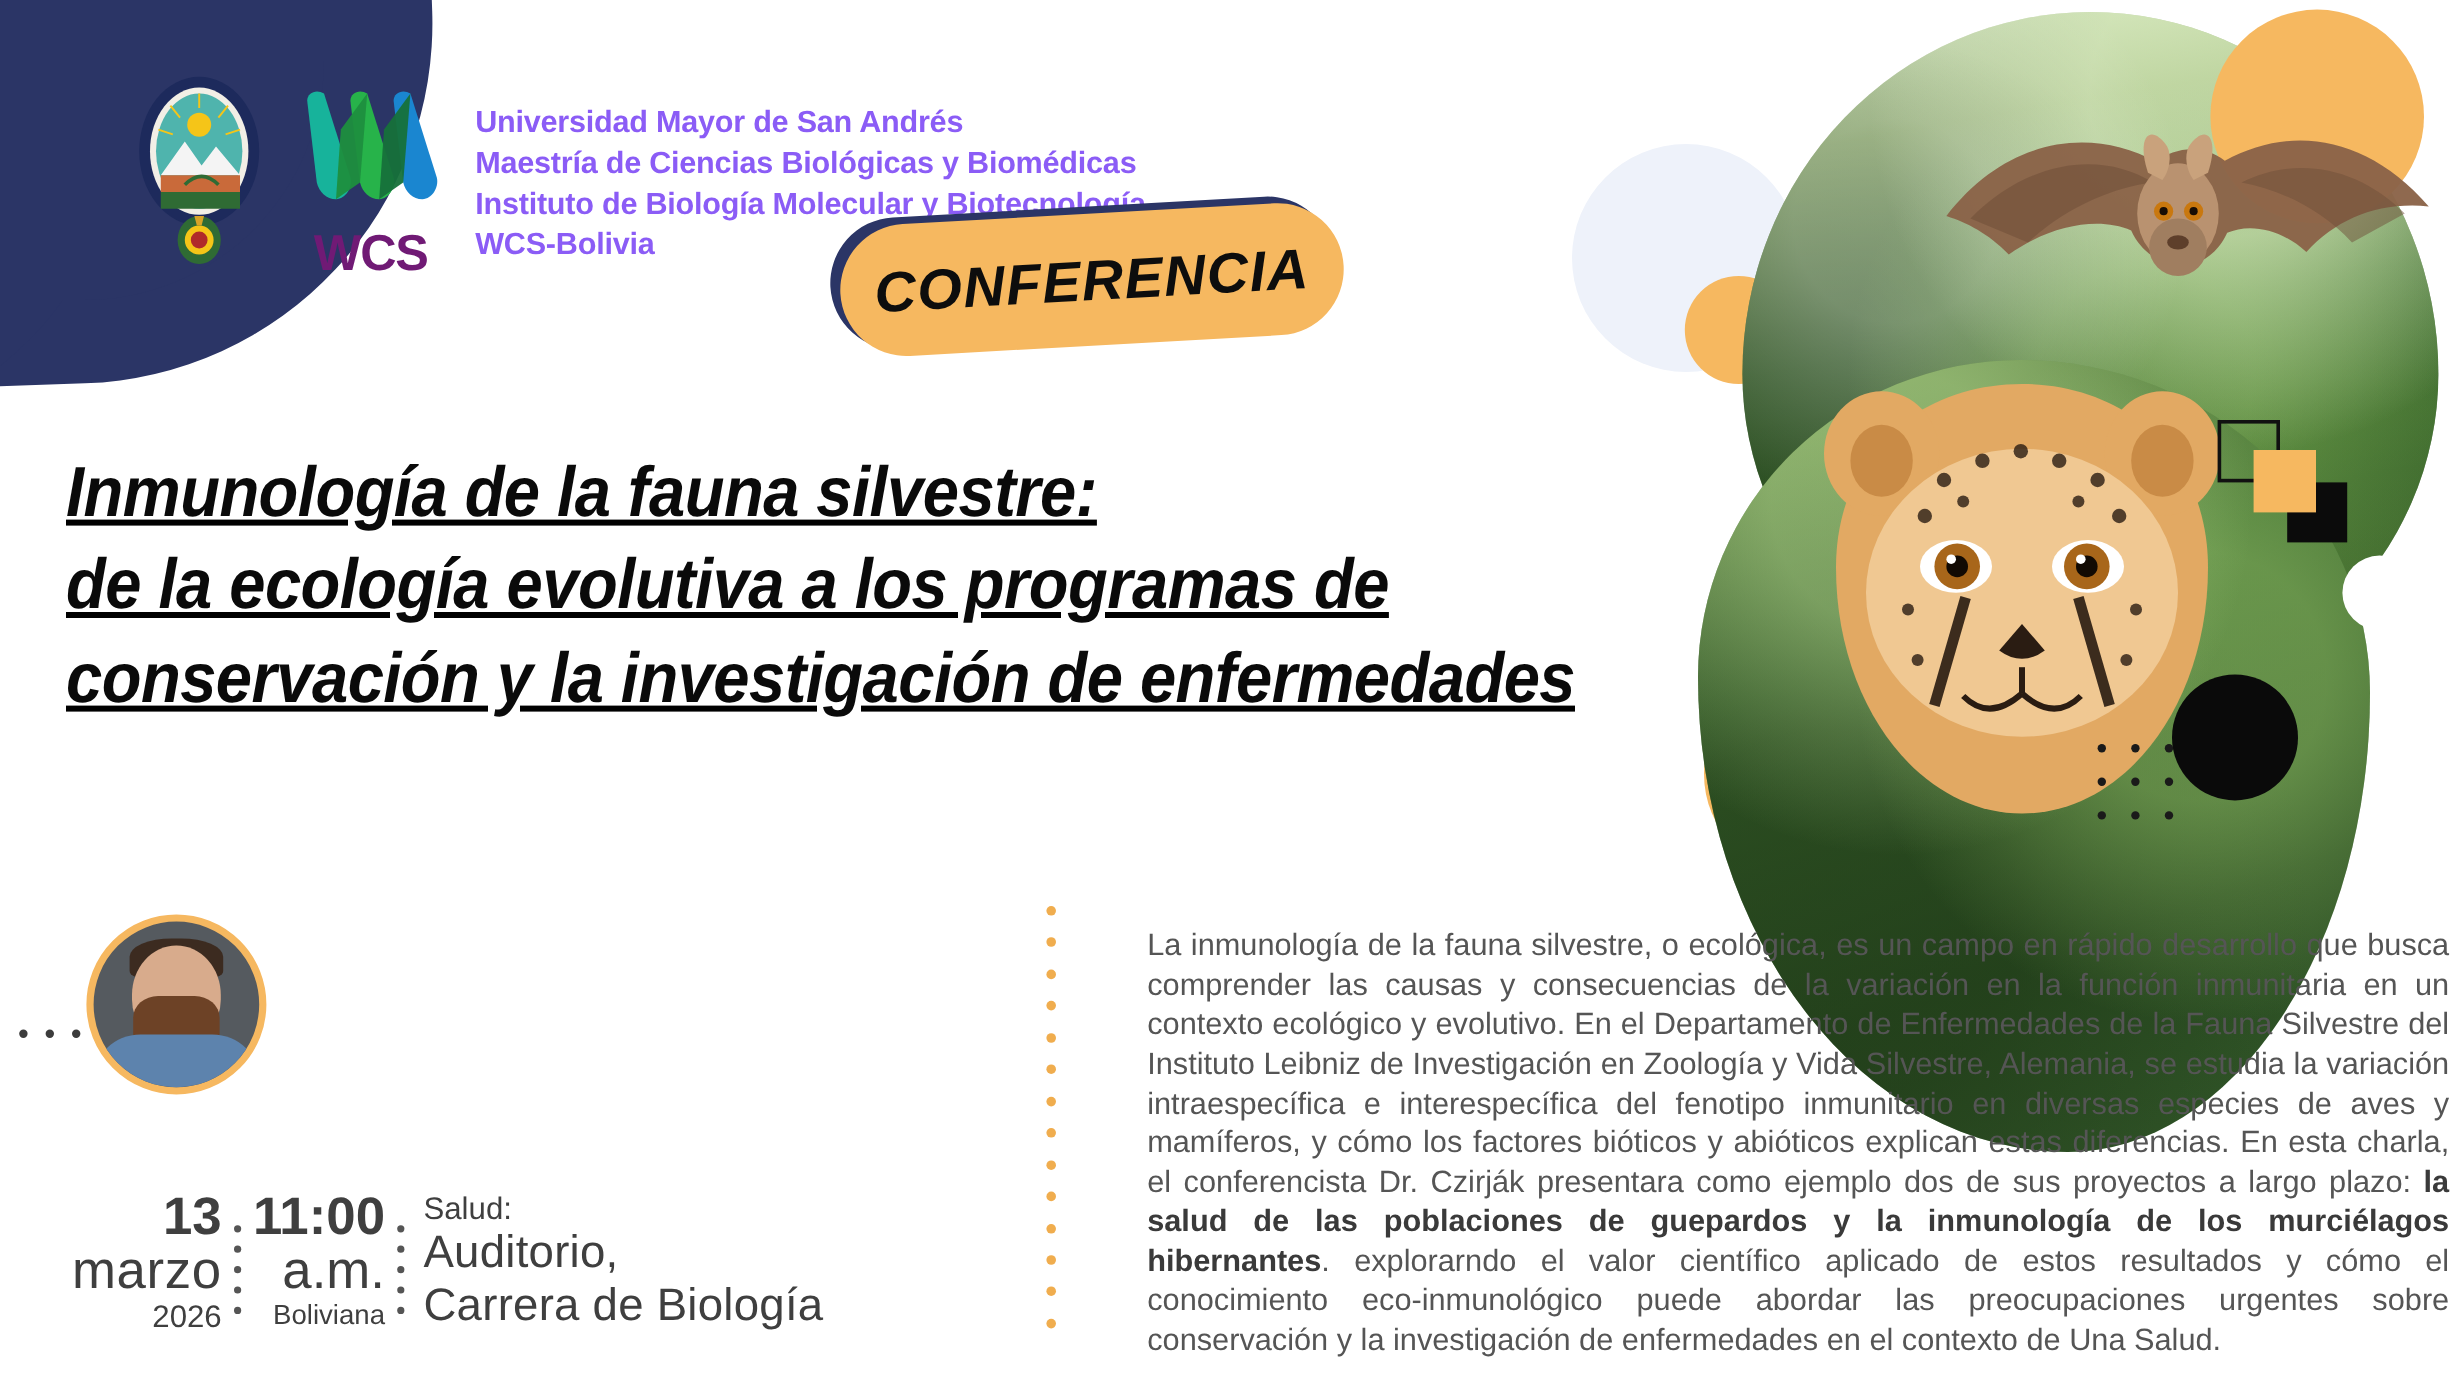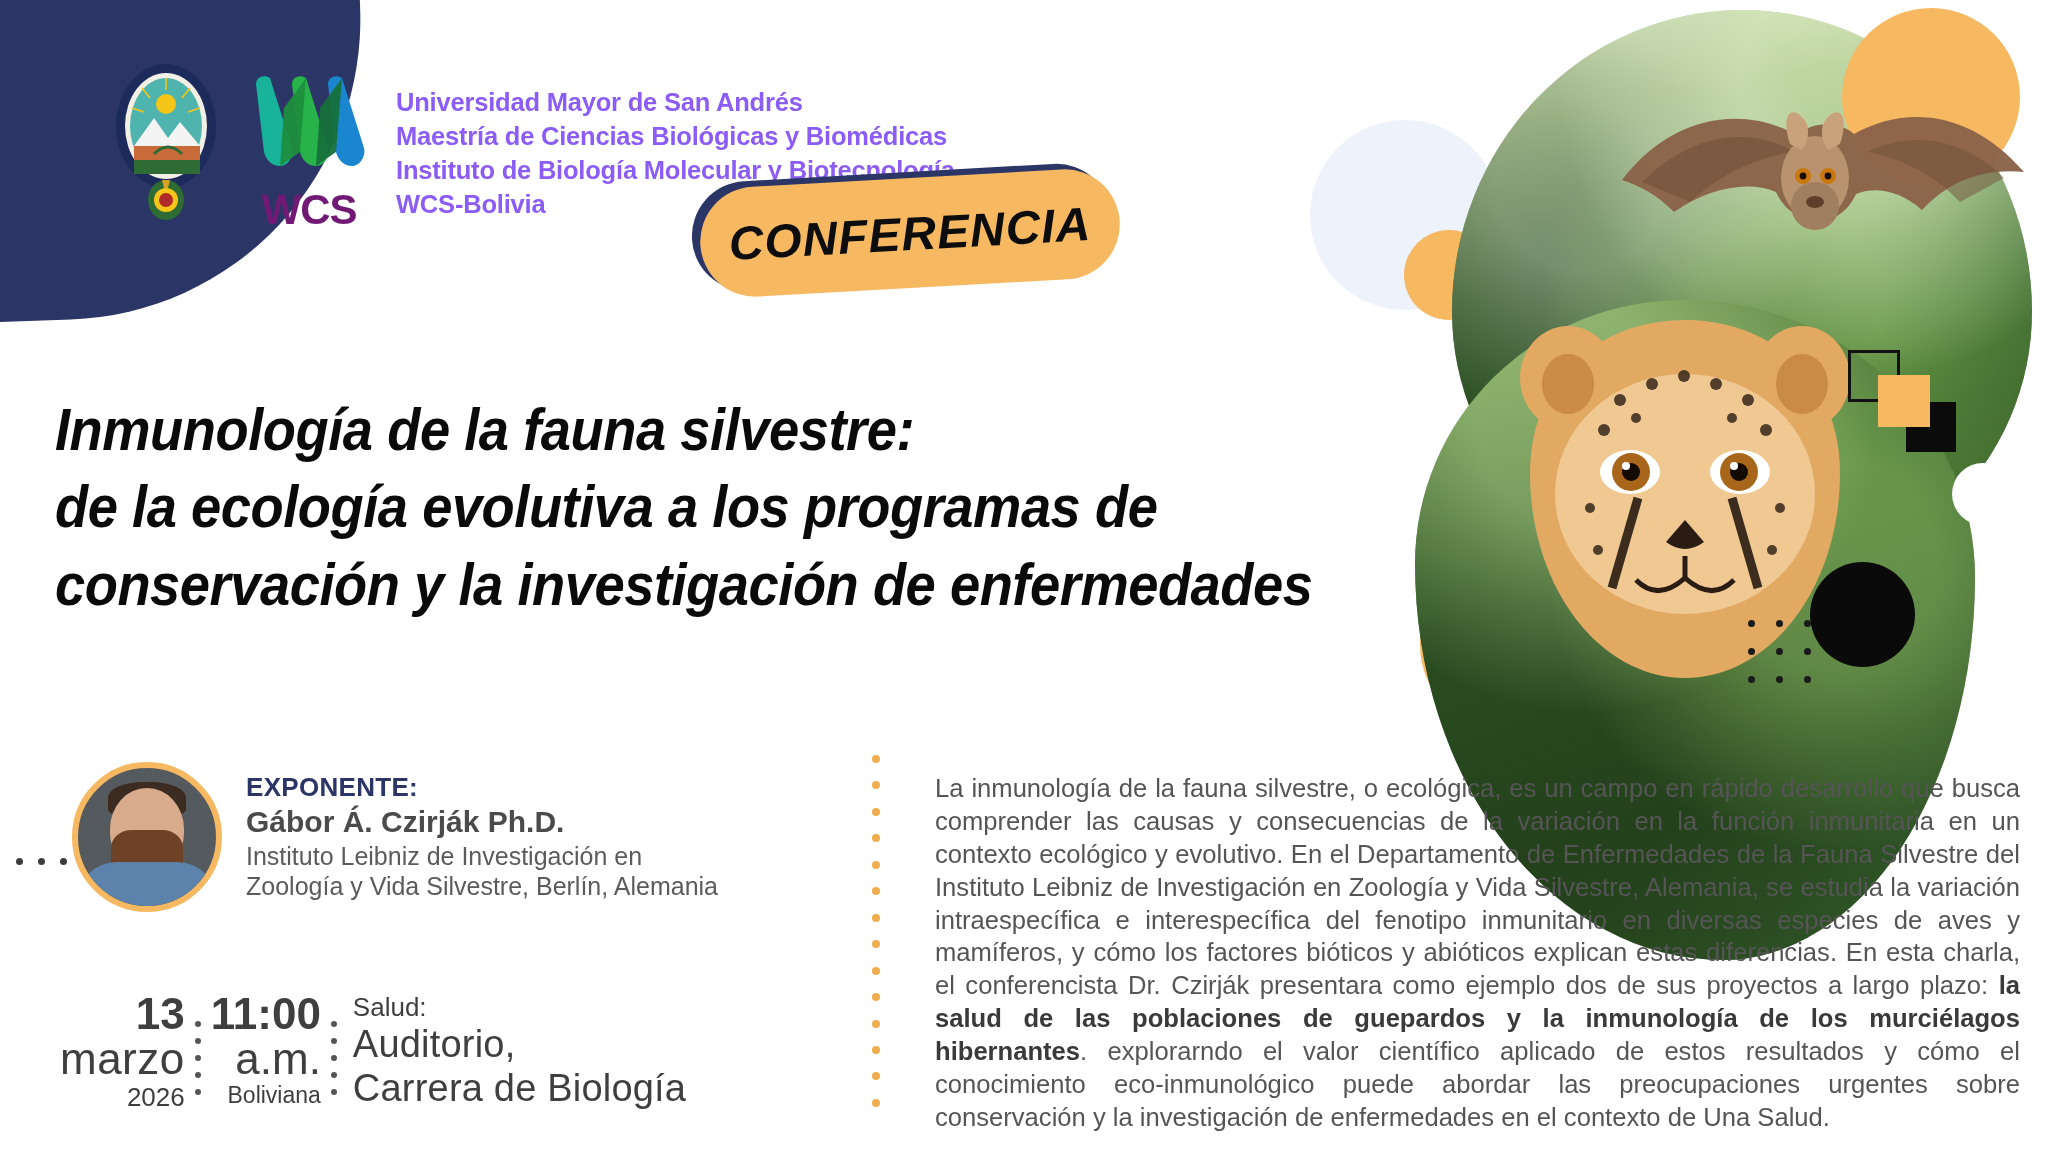--- a/index.html
+++ b/index.html
@@ -105,23 +105,24 @@
     font-weight: 900;
     font-style: italic;
     letter-spacing: 1px;
     color: #0d0d0d;
     transform: scaleX(1.02);
   }
 
   
   .title {
     position: absolute;
-    left: 55px; top: 392px;
+    left: 55px; top: 372px;
     width: 1080px;
     z-index: 8;
+    text-decoration: underline;
   }
   .title-line {
     font-size: 59px;
     font-weight: 900;
     font-style: italic;
     color: #0a0a0a;
     line-height: 1.31;
     letter-spacing: -0.5px;
     transform: scaleX(0.92);
     transform-origin: left center;
@@ -373,21 +374,21 @@
   .divider-dots i {
     width: 8px; height: 8px;
     background: #f0ad4e;
     border-radius: 50%;
     display: block;
   }
 
   
   .body-text {
     position: absolute;
-    left: 935px; top: 772px;
+    left: 956px; top: 772px;
     width: 1085px;
     color: #555555;
     font-size: 25.6px;
     line-height: 1.285;
     text-align: justify;
     z-index: 9;
     font-family: "Liberation Sans", sans-serif;
   }
   .body-text b { color: #3a3a3a; font-weight: 700; }
 </style>
@@ -543,26 +544,20 @@
     <div class="title-line c">conservación y la investigación de enfermedades</div>
   </div>
 
   <div class="speaker">
     <div class="avatar">
       <div class="hair"></div>
       <div class="head"></div>
       <div class="beard"></div>
       <div class="shirt"></div>
     </div>
-    <div class="sp-text">
-      <div class="sp-label">EXPONENTE:</div>
-      <div class="sp-name">Gábor Á. Czirják Ph.D.</div>
-      <div class="sp-aff">Instituto Leibniz de Investigación en</div>
-      <div class="sp-aff">Zoología y Vida Silvestre, Berlín, Alemania</div>
-    </div>
   </div>
 
   <div class="dtp">
     <div class="dtp-col">
       <div class="d-day">13</div>
       <div class="d-month">marzo</div>
       <div class="d-year">2026</div>
     </div>
     <div class="vdots">
       <i></i>

